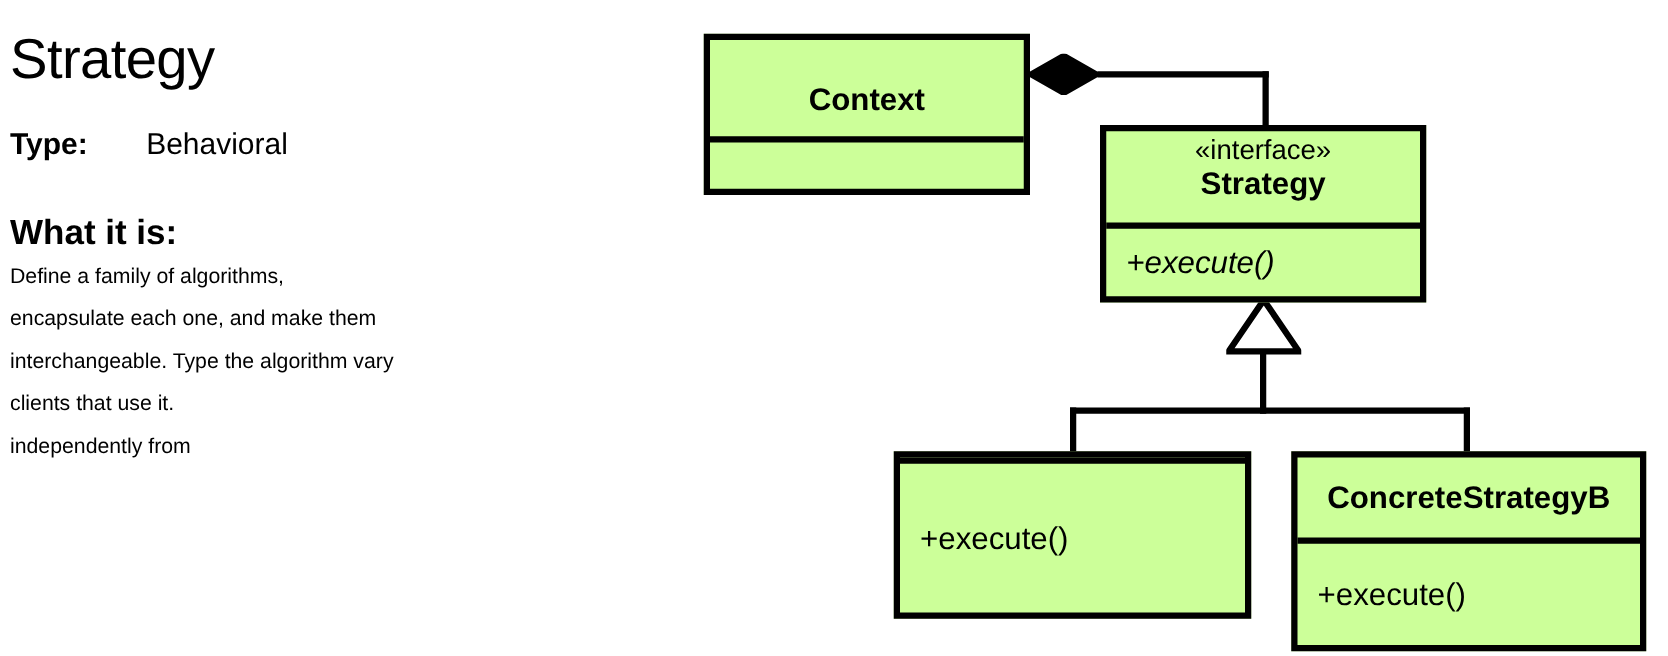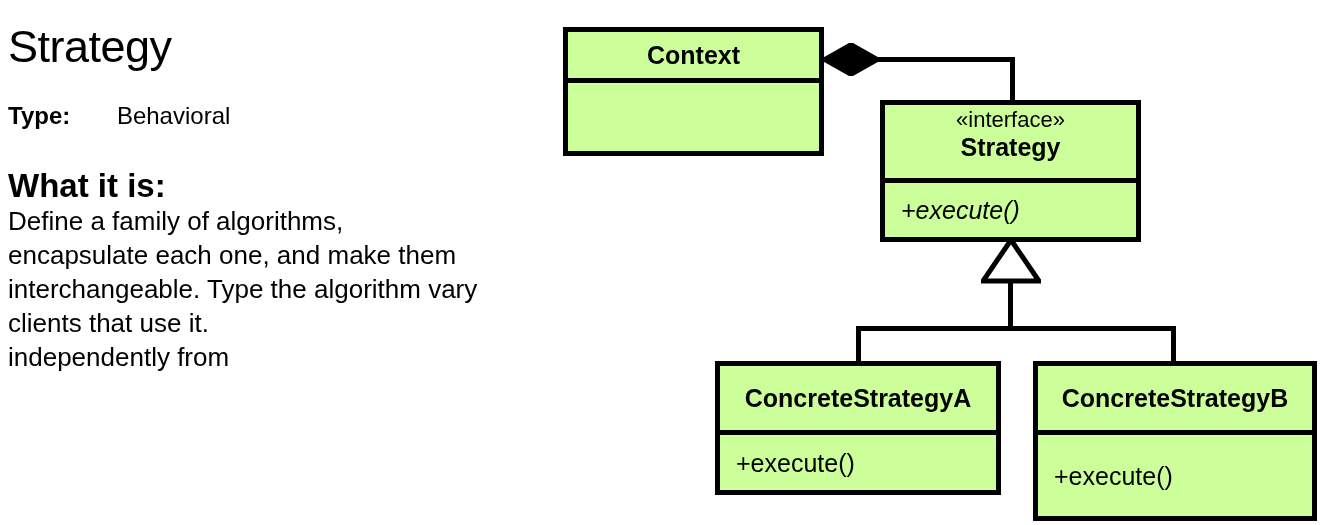--- a/index.html
+++ b/index.html
@@ -42,31 +42,31 @@
     line-height: 30px;
     white-space: nowrap;
   }
   #type-line .lbl { font-weight: 700; }
   #type-line .val { font-weight: 400; margin-left: 40px; }
 
   #what-heading {
     position: absolute;
     left: 8px;
     top: 171px;
-    font-size: 33px;
+    font-size: 28px;
     font-weight: 700;
     line-height: 30px;
     white-space: nowrap;
   }
   #what-body {
     position: absolute;
     left: 8px;
     top: 204px;
     width: 535px;
-    font-size: 26px;
+    font-size: 17px;
     font-weight: 400;
     line-height: 34px;
   }
   #what-body div { white-space: nowrap; }
 
   
   #uml-diagram {
     position: absolute;
     left: 0;
     top: 0;
@@ -118,21 +118,21 @@
     white-space: nowrap;
   }
   .op.abstract { font-style: italic; }
 
   
   #class-context   { left: 563px; top: 27px;  width: 261px; height: 129px; }
   #class-strategy  { left: 880px; top: 100px; width: 261px; height: 142px; }
   #class-concrete-a{ left: 715px; top: 361px; width: 286px; height: 134px; }
   #class-concrete-b{ left: 1033px;top: 361px; width: 284px; height: 160px; }
 
-  #class-context .head    { height: 46px; }
+  #class-context .head    { height: 58px; margin-top: 19px; }
   #class-context .ops     { flex: 1; }
   #class-strategy .head   { height: 73px; justify-content: flex-start; padding-top: 2px; }
   #class-strategy .ops    { flex: 1; }
   .concrete .head         { height: 64px; }
   .concrete .ops          { flex: 1; }
 
   
   .conn-h, .conn-v {
     position: absolute;
     background: #000000;
@@ -211,23 +211,20 @@
     <div class="uml-compartment head">
       <span class="cls-stereotype">«interface»</span>
       <span class="cls-name">Strategy</span>
     </div>
     <div class="uml-compartment ops">
       <span class="op abstract">+execute()</span>
     </div>
   </div>
 
   <div class="uml-class concrete" id="class-concrete-a">
-    <div class="uml-compartment head">
-      <span class="cls-name">ConcreteStrategyA</span>
-    </div>
     <div class="uml-compartment ops">
       <span class="op">+execute()</span>
     </div>
   </div>
 
   <div class="uml-class concrete" id="class-concrete-b">
     <div class="uml-compartment head">
       <span class="cls-name">ConcreteStrategyB</span>
     </div>
     <div class="uml-compartment ops">

